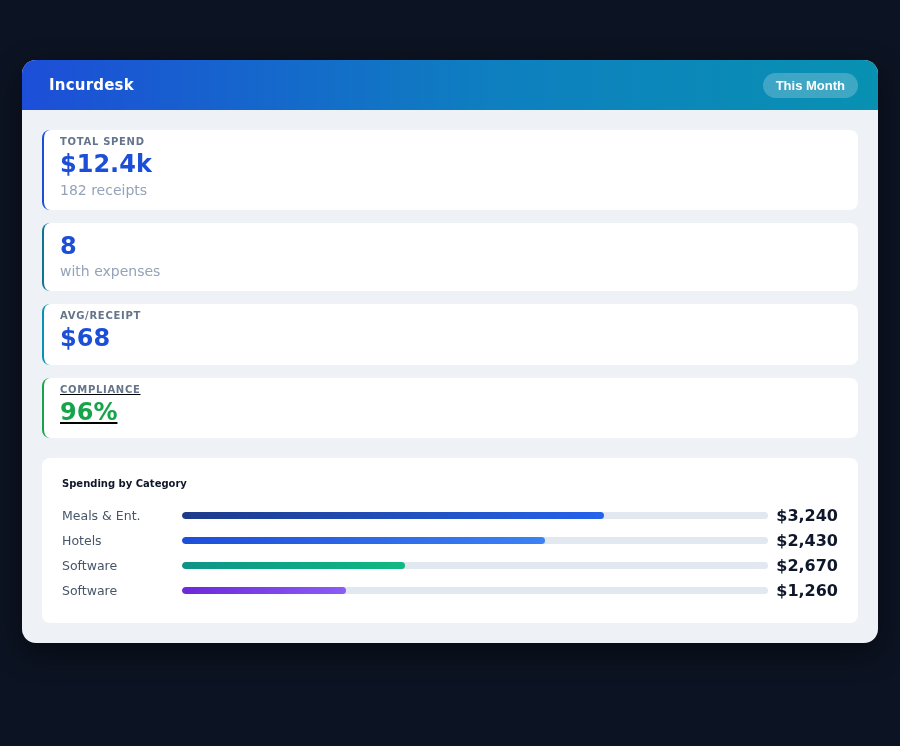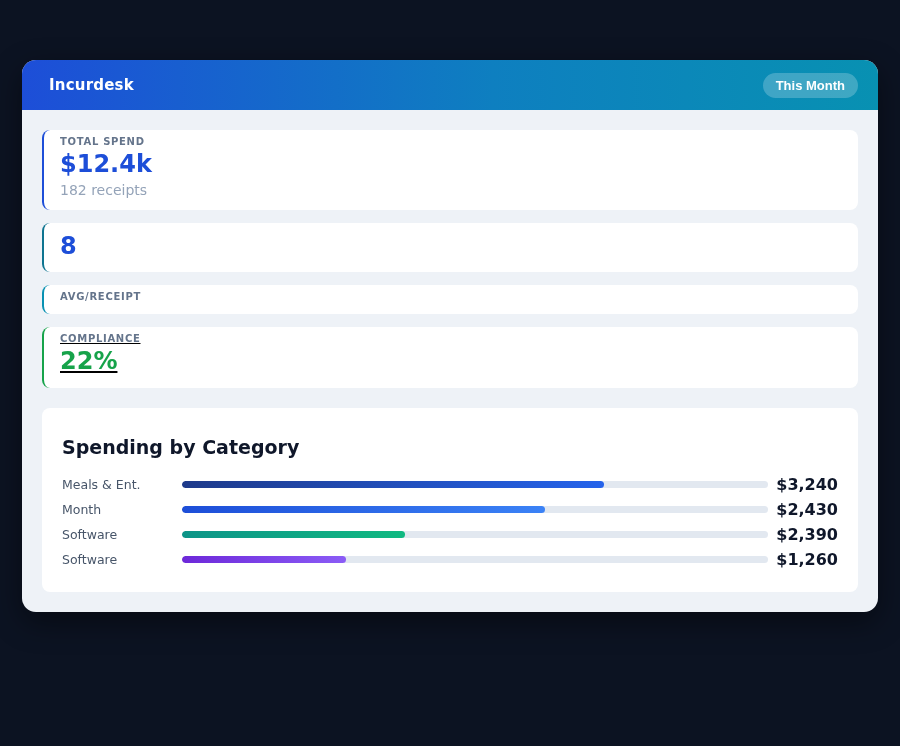--- a/index.html
+++ b/index.html
@@ -68,25 +68,24 @@
     color: #94a3b8;
     margin-top: 3px;
   }
   .chart-card {
     background: #ffffff;
     border-radius: 8px;
     padding: 20px;
     margin-top: 20px;
   }
   .chart-title {
-    font-size: 19px;
+    font-size: 10px;
     font-weight: 700;
     color: #0f172a;
     margin-bottom: 14px;
-    margin-top: 8px;
   }
   .chart-row {
     display: flex;
     align-items: center;
     height: 25px;
   }
   .row-label {
     width: 120px;
     flex: 0 0 120px;
     font-size: 12.5px;
@@ -126,56 +125,58 @@
   <div class="content">
 
     <div class="stat-card" style="border-left-color: rgb(29, 78, 216);">
       <div class="stat-label">TOTAL SPEND</div>
       <div class="stat-value" style="color: rgb(29, 78, 216);">$12.4k</div>
       <div class="stat-sub">182 receipts</div>
     </div>
 
     <div class="stat-card" style="border-left-color: rgb(14, 116, 144);">
       <div class="stat-value" style="color: rgb(29, 78, 216);">8</div>
+      <div class="stat-sub">with expenses</div>
     </div>
 
     <div class="stat-card" style="border-left-color: rgb(8, 145, 178);">
       <div class="stat-label">AVG/RECEIPT</div>
+      <div class="stat-value" style="color: rgb(29, 78, 216);">$68</div>
     </div>
 
     <div class="stat-card" style="border-left-color: rgb(22, 163, 74); text-decoration: underline;">
       <div class="stat-label">COMPLIANCE</div>
-      <div class="stat-value" style="color: rgb(22, 163, 74);">22%</div>
+      <div class="stat-value" style="color: rgb(22, 163, 74);">96%</div>
     </div>
 
     <div class="chart-card">
       <div class="chart-title">Spending by Category</div>
 
       <div class="chart-row">
         <span class="row-label">Meals &amp; Ent.</span>
         <div class="bar-track">
           <div class="bar-fill" style="width: 72%; background: linear-gradient(90deg, rgb(30, 58, 138), rgb(37, 99, 235));"></div>
         </div>
         <span class="row-value">$3,240</span>
       </div>
 
       <div class="chart-row">
-        <span class="row-label">Month</span>
+        <span class="row-label">Hotels</span>
         <div class="bar-track">
           <div class="bar-fill" style="width: 62%; background: linear-gradient(90deg, rgb(29, 78, 216), rgb(59, 130, 246));"></div>
         </div>
         <span class="row-value">$2,430</span>
       </div>
 
       <div class="chart-row">
         <span class="row-label">Software</span>
         <div class="bar-track">
           <div class="bar-fill" style="width: 38%; background: linear-gradient(90deg, rgb(13, 148, 136), rgb(16, 185, 129));"></div>
         </div>
-        <span class="row-value">$2,390</span>
+        <span class="row-value">$2,670</span>
       </div>
 
       <div class="chart-row">
         <span class="row-label">Software</span>
         <div class="bar-track">
           <div class="bar-fill" style="width: 28%; background: linear-gradient(90deg, rgb(109, 40, 217), rgb(139, 92, 246));"></div>
         </div>
         <span class="row-value">$1,260</span>
       </div>
 

